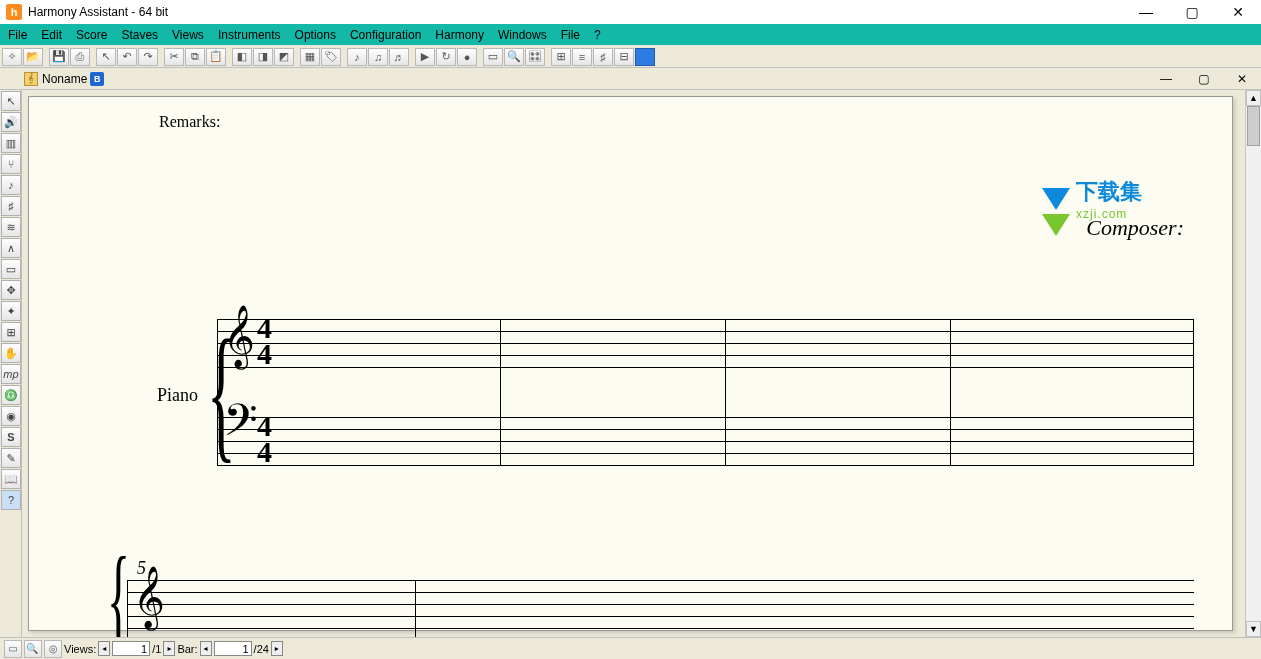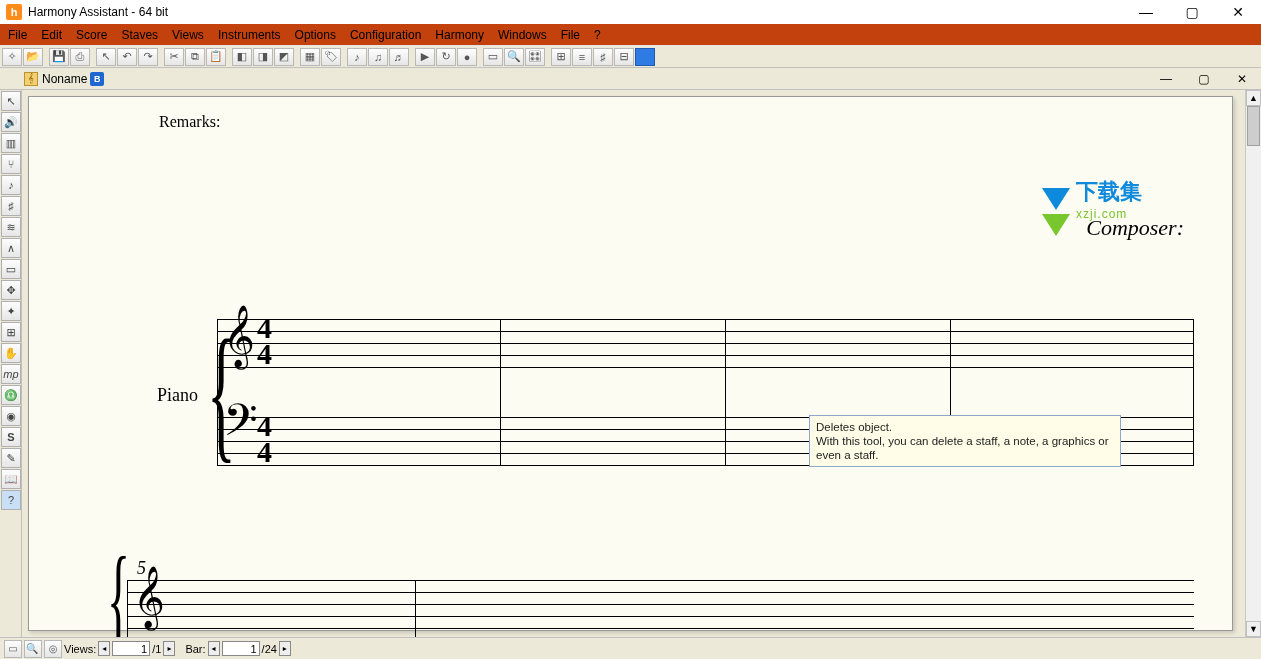--- a/index.html
+++ b/index.html
@@ -33,21 +33,21 @@
     width: 46px; height: 24px;
     display:flex; align-items:center; justify-content:center;
     font-family: sans-serif;
     font-size: 14px;
   }
   .menubar {
     height: 22px;
     display: flex; align-items:center;
     gap: 14px;
     padding: 0 8px;
-    background: #c2410c;
+    background: #14b8a6;
     border-bottom: 1px solid #e5e5e5;
   }
   .menubar span { cursor: default; }
   .main-toolbar {
     height: 22px;
     display:flex; align-items:center;
     gap: 1px;
     padding: 1px 2px;
     background: #ece9d8;
     border-bottom: 1px solid #c0c0c0;
@@ -394,41 +394,37 @@
             <div class="staff-line"></div>
             <div class="staff-line"></div>
             <div class="staff-line"></div>
             <div class="staff-line"></div>
           <div class="clef">𝄞</div>
           <div class="barline" style="left:0"></div>
           <div class="barline" style="left:27%"></div>
         </div>
       </div>
 
-      <div class="tooltip">
-        <div>Deletes object.</div>
-        <div>With this tool, you can delete a staff, a note, a graphics or even a staff.</div>
-      </div>
     </div>
 
     <div class="vscroll">
       <div class="up">▲</div>
       <div class="thumb"></div>
       <div class="down">▼</div>
     </div>
   </div>
 </div>
 
 <div class="statusbar">
   <div class="sbtn">▭</div>
   <div class="sbtn">🔍</div>
   <div class="sbtn">◎</div>
   <span>Views:</span>
   <div class="arrow-sm">◂</div>
   <input value="1" style="">
   <span>/1</span>
   <div class="arrow-sm">▸</div>
-  <span style="margin-left:8px">Bar:</span>
+  <span style="margin-left:0">Bar:</span>
   <div class="arrow-sm">◂</div>
   <input value="1" style="">
   <span>/24</span>
   <div class="arrow-sm">▸</div>
 </div>
 
 </body></html>

